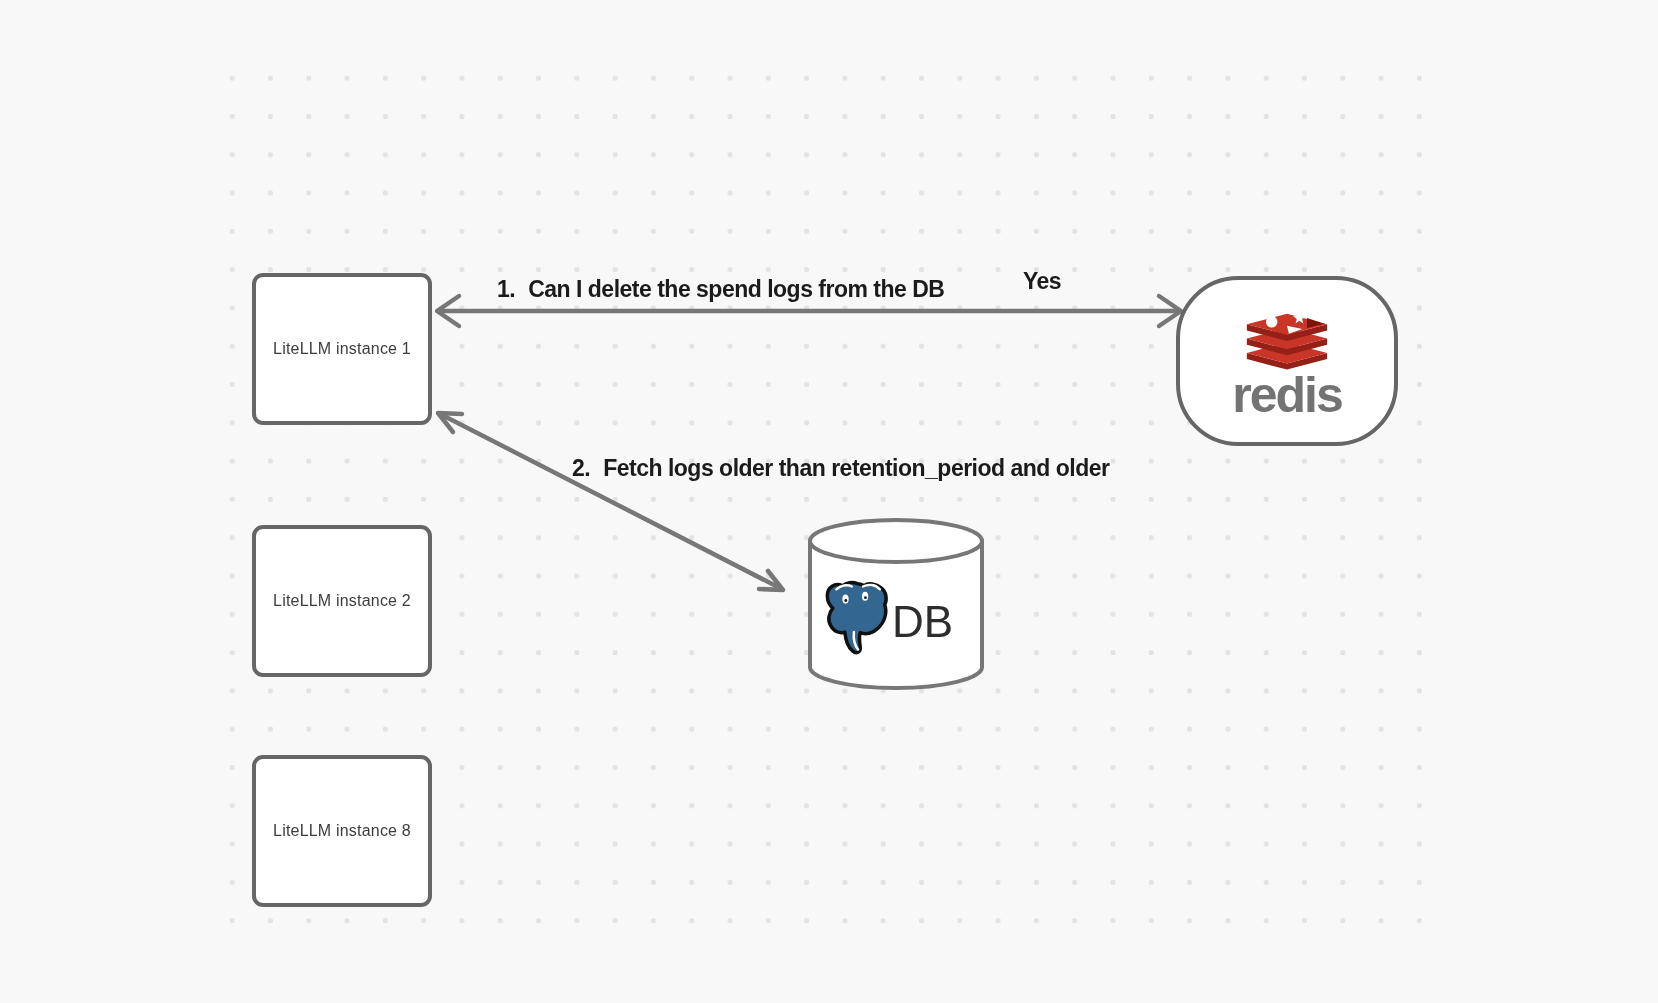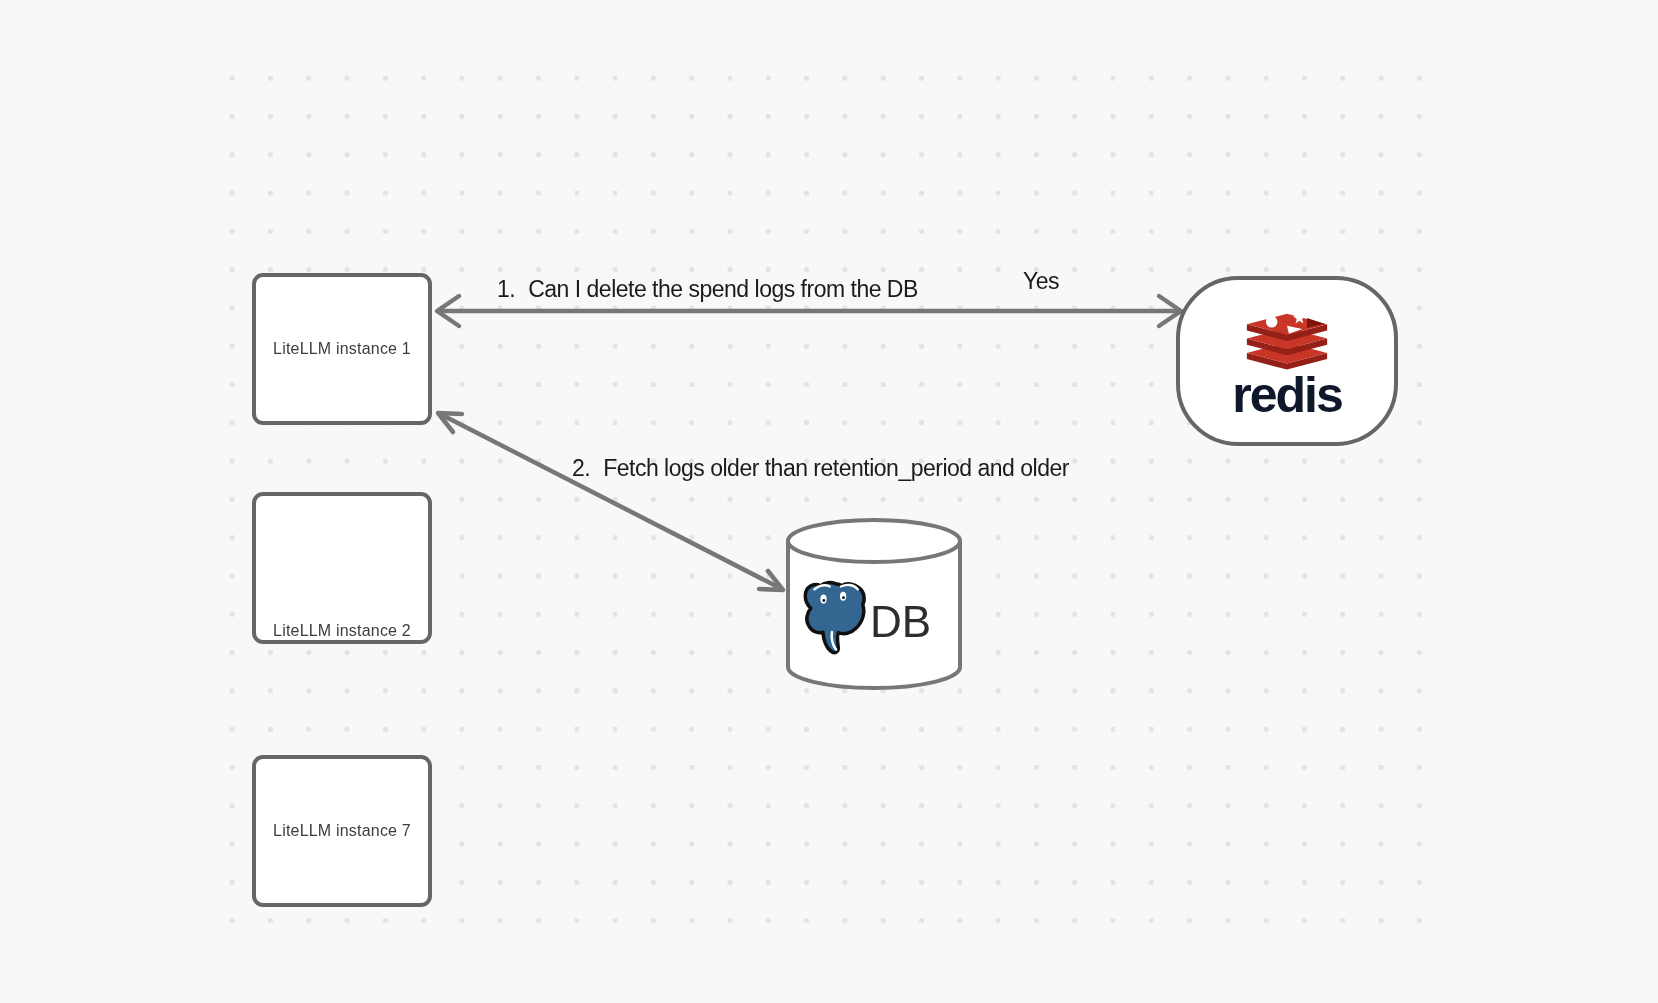--- a/index.html
+++ b/index.html
@@ -16,42 +16,42 @@
     z-index:0;
   }
   .edges-layer { position:absolute; left:0; top:0; z-index:1; }
   .node {
     position:absolute; background:#ffffff; border:4px solid #666666;
     border-radius:11px; z-index:2;
     display:flex; align-items:center; justify-content:center;
   }
   .inst-box { left:252px; width:180px; height:152px; }
   .inst-1 { top:273px; }
-  .inst-2 { top:492px;align-items:flex-end; }
+  .inst-2 { top:525px; }
   .inst-3 { top:755px; }
   .box-label {
     font-size:16px; color:#3d3d3d; letter-spacing:0.2px; text-align:center;
   }
   .redis-node {
     left:1176px; top:276px; width:222px; height:170px; border-radius:62px;
     flex-direction:column; gap:0px; padding-top:6px;
   }
   .redis-word {
-    font-size:50px; font-weight:700; color:#0f172a; letter-spacing:-2px;
+    font-size:50px; font-weight:700; color:#737373; letter-spacing:-2px;
     line-height:1; margin-top:-2px;
   }
-  .db-node { position:absolute; left:784px; top:516px; width:180px; height:176px; z-index:2; }
+  .db-node { position:absolute; left:806px; top:516px; width:180px; height:176px; z-index:2; }
   .db-node .cyl { position:absolute; left:0; top:0; }
   .db-node .elephant { position:absolute; left:15px; top:64px; }
   .db-label {
     position:absolute; left:86px; top:84px; font-size:44px; font-weight:500;
     color:#2d2d2d; line-height:1; letter-spacing:0px;
   }
   .edge-label {
-    position:absolute; z-index:3; font-size:23px; font-weight:400;
+    position:absolute; z-index:3; font-size:23px; font-weight:700;
     color:#1b1b1b; letter-spacing:-0.5px; line-height:1.2; white-space:nowrap;
   }
   .edge-label .num { margin-right:13px; }
   .lbl-1 { left:497px; top:276px; }
   .lbl-yes { left:1023px; top:268px; }
   .lbl-2 { left:572px; top:455px; }
 </style>
 </head>
 <body>
 
@@ -72,21 +72,21 @@
     </g>
   </svg>
 
   <div class="node inst-box inst-1">
     <span class="box-label">LiteLLM instance 1</span>
   </div>
   <div class="node inst-box inst-2">
     <span class="box-label">LiteLLM instance 2</span>
   </div>
   <div class="node inst-box inst-3">
-    <span class="box-label">LiteLLM instance 7</span>
+    <span class="box-label">LiteLLM instance 8</span>
   </div>
 
   <div class="node redis-node">
     <svg width="86" height="64" viewBox="0 -4 90 63">
       <path d="M3 41 L45 52 L87 41 L87 47.5 L45 58.5 L3 47.5 Z" fill="#942018"></path>
       <path d="M45 30 L87 41 L45 52 L3 41 Z" fill="#c93527"></path>
       <path d="M3 26 L45 37 L87 26 L87 32.5 L45 43.5 L3 32.5 Z" fill="#942018"></path>
       <path d="M45 15 L87 26 L45 37 L3 26 Z" fill="#c93527"></path>
       <path d="M3 11 L45 22 L87 11 L87 17.5 L45 28.5 L3 17.5 Z" fill="#942018"></path>
       <path d="M45 0 L87 11 L45 22 L3 11 Z" fill="#c93527"></path>

